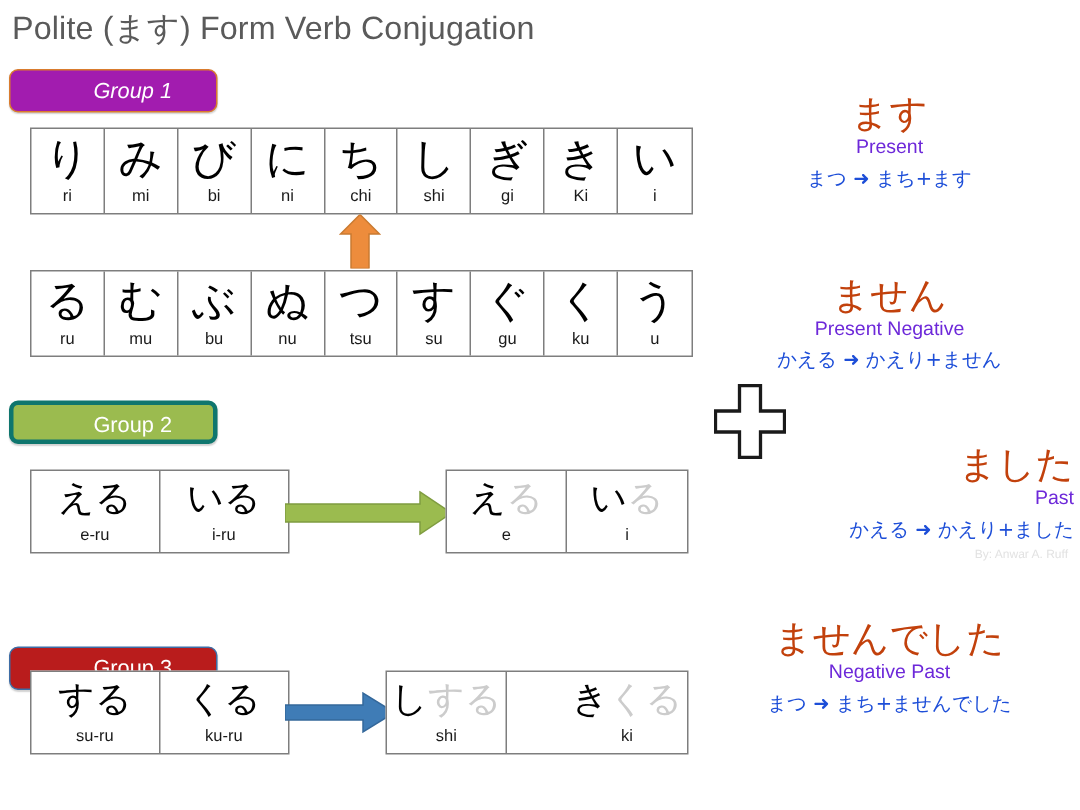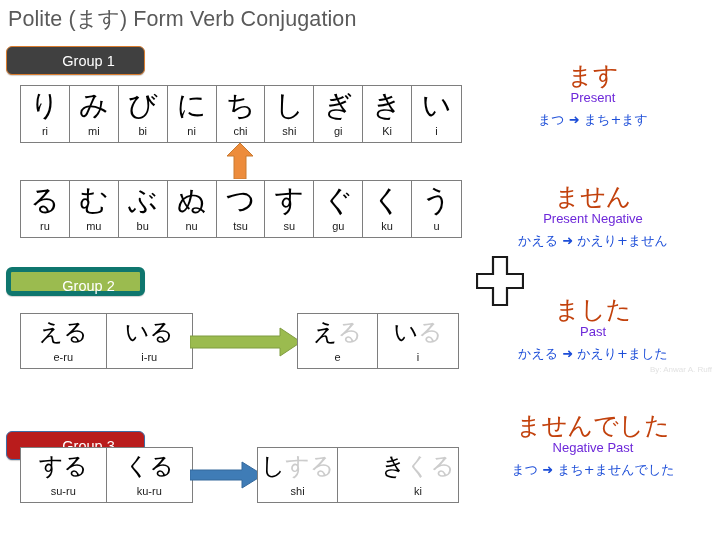--- a/index.html
+++ b/index.html
@@ -39,22 +39,22 @@
     height: 29px;
     border-radius: 6px;
     color: #ffffff;
     font-size: 14.5px;
     line-height: 29px;
     text-align: center;
     padding-left: 26px;
     box-sizing: border-box;
     box-shadow: 0 1px 1px rgba(0,0,0,0.18);
   }
-  .pill-g1 { left: 6px;  top: 46px;  background: #404040; border: 1px solid #d97c2e; }
-  .pill-g2 { left: 6px;  top: 267px; background: #9BBB4F; border: 5px solid #0f766e; }
+  .pill-g1 { left: 6px;  top: 46px;  background: #a21caf; border: 1px solid #d97c2e; font-style: italic; }
+  .pill-g2 { left: 6px;  top: 267px; background: #9BBB4F; border: 3px solid #0f766e; }
   .pill-g3 { left: 6px;  top: 417px; background: #b91c1c; border: 1px solid #3d6da6; margin-top: 14px; }
 
   
   .kana-table {
     position: absolute;
     display: flex;
     border: 1px solid #7e7e7e;
     background: #ffffff;
     box-sizing: border-box;
   }
@@ -164,21 +164,21 @@
   .ending-example {
     font-family: "DejaVu Sans", sans-serif;
     font-size: 13px;
     color: #1d4ed8;
     line-height: 1.35;
     margin-top: 4px;
     white-space: nowrap;
   }
   .eb-1 { top: 62px; }
   .eb-2 { top: 183px; }
-  .eb-3 { top: 296px; }
+  .eb-3 { top: 296px; text-align: right; }
   .eb-4 { top: 412px; }
 
   
   .credit {
     position: absolute;
     right: 8px;
     bottom: 6px;
     font-size: 8px;
     color: #e2e2e2;
     white-space: nowrap;

